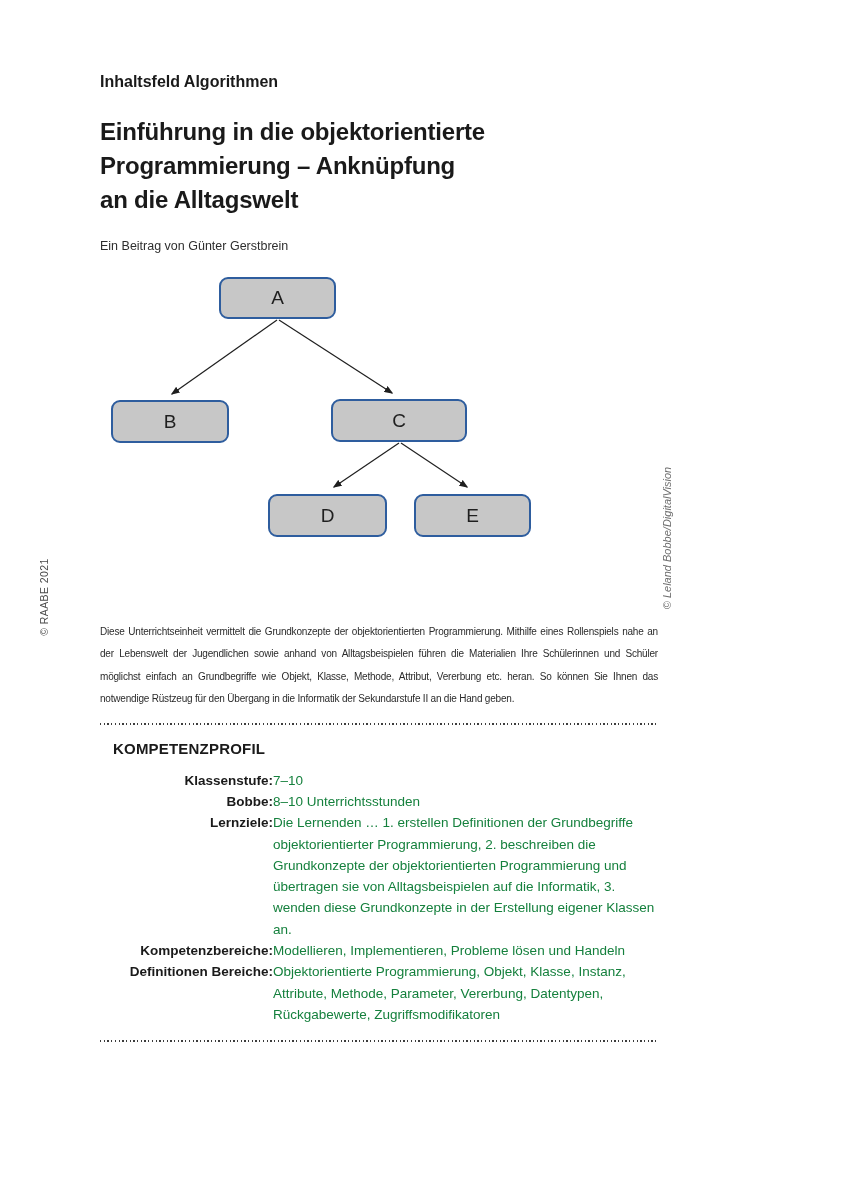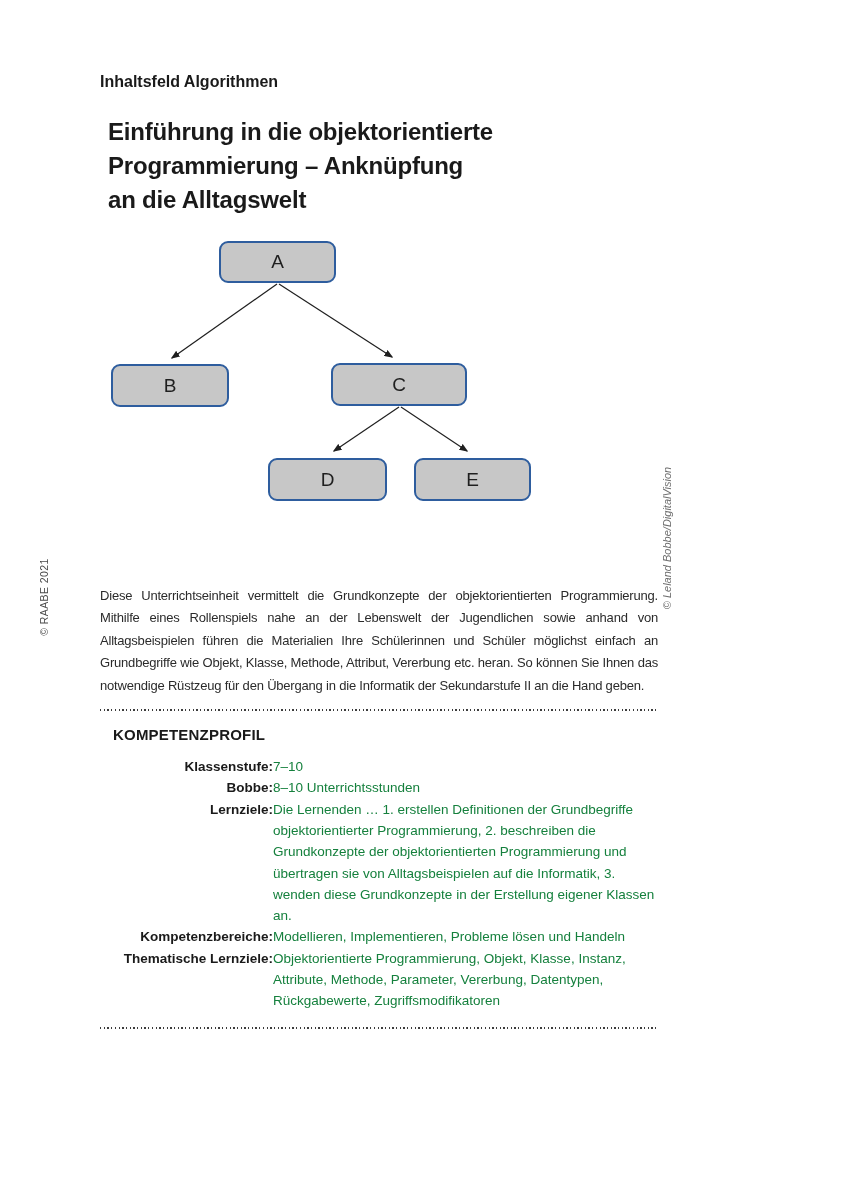--- a/index.html
+++ b/index.html
@@ -27,21 +27,21 @@
     white-space: nowrap;
   }
 
   .content { position: absolute; left: 100px; top: 0; width: 558px; }
 
   .kicker {
     margin-top: 73px;
     font-size: 16px; font-weight: 700; line-height: 18px; color: #1a1a1a;
   }
   .title {
-    margin: 24px 0 0 8px;
+    margin: 24px 0 0 0;
     font-size: 24px; font-weight: 700; line-height: 34px; color: #1a1a1a;
     white-space: pre-line; letter-spacing: -0.2px;
   }
   .byline {
     margin-top: 22px;
     font-size: 12.5px; line-height: 14px; color: #2e2e2e;
   }
 
   
   .diagram { position: relative; margin-top: 14px; width: 558px; height: 345px; }
@@ -56,21 +56,21 @@
     box-sizing: border-box;
   }
   .node-a { left: 119px; top: 10px;  width: 117px; height: 42px; }
   .node-b { left: 11px;  top: 133px; width: 118px; height: 43px; }
   .node-c { left: 231px; top: 132px; width: 136px; height: 43px; }
   .node-d { left: 168px; top: 227px; width: 119px; height: 43px; }
   .node-e { left: 314px; top: 227px; width: 117px; height: 43px; }
 
   .intro {
     margin: 9px 0 12px 0;
-    font-size: 13px; letter-spacing: -0.2px; line-height: 22.4px;
+    font-size: 10px; letter-spacing: -0.2px; line-height: 22.4px;
     text-align: justify; hyphens: auto; color: #2b2b2b;
   }
 
   
   .profile { margin-top: 12px; }
   .dotted {
     height: 2px; width: 558px;
     background-image: repeating-linear-gradient(to right, #3c3c3c 0 1.3px, transparent 1.3px 3.7px);
   }
   .profile-inner { padding: 16px 0 15px 13px; }
@@ -95,20 +95,21 @@
   <div class="credit-right">© Leland Bobbe/DigitalVision</div>
 
   <div class="content">
 
     <div class="kicker">Inhaltsfeld Algorithmen</div>
 
     <h1 class="title">Einführung in die objektorientierte
 Programmierung – Anknüpfung
 an die Alltagswelt</h1>
 
+    <div class="byline">Ein Beitrag von Günter Gerstbrein</div>
 
     <div class="diagram">
       <svg class="edges" width="558" height="345" viewBox="0 0 558 345">
         <defs>
           <marker id="arrow" markerWidth="9" markerHeight="7" refX="7.5" refY="3.5" orient="auto" markerUnits="userSpaceOnUse">
             <path d="M0,0 L9,3.5 L0,7 z" fill="#1f1f1f"></path>
           </marker>
         </defs>
         <line x1="177" y1="53" x2="72" y2="127" stroke="#1f1f1f" stroke-width="1.2" marker-end="url(#arrow)"></line>
         <line x1="179" y1="53" x2="292" y2="126" stroke="#1f1f1f" stroke-width="1.2" marker-end="url(#arrow)"></line>
@@ -149,21 +150,21 @@
             </div>
             <div class="prow">
               <div class="plabel">Lernziele:</div>
               <div class="pvalue">Die Lernenden … 1. erstellen Definitionen der Grundbegriffe objektorientierter Programmierung, 2. beschreiben die Grundkonzepte der objektorientierten Programmierung und übertragen sie von Alltagsbeispielen auf die Informatik, 3. wenden diese Grundkonzepte in der Erstellung eigener Klassen an.</div>
             </div>
             <div class="prow">
               <div class="plabel">Kompetenzbereiche:</div>
               <div class="pvalue">Modellieren, Implementieren, Probleme lösen und Handeln</div>
             </div>
             <div class="prow">
-              <div class="plabel">Thematische Lernziele:</div>
+              <div class="plabel">Definitionen Bereiche:</div>
               <div class="pvalue">Objektorientierte Programmierung, Objekt, Klasse, Instanz, Attribute, Methode, Parameter, Vererbung, Datentypen, Rückgabewerte, Zugriffsmodifikatoren</div>
             </div>
           </div>
       </div>
       <div class="dotted"></div>
     </section>
 
   </div>
 </div>
 

